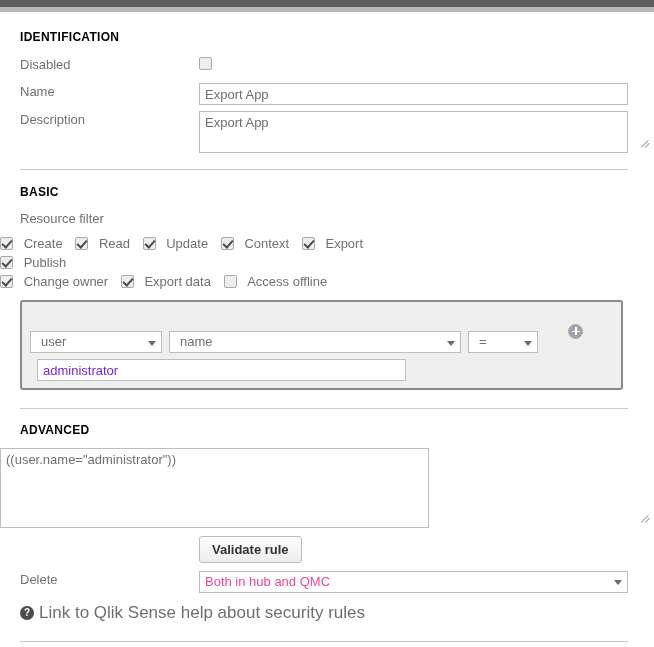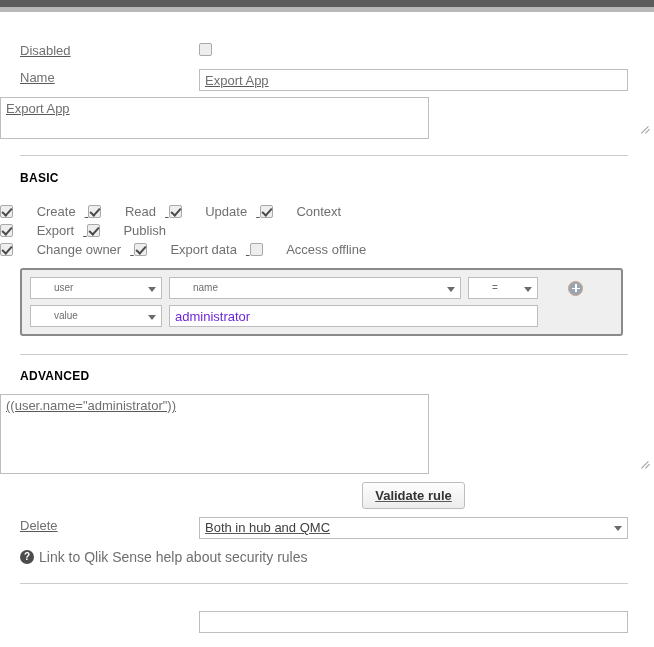--- a/index.html
+++ b/index.html
@@ -51,21 +51,20 @@
     color: #000000;
     letter-spacing: 0.3px;
     padding-left: 20px;
   }
 
   
   .row {
     position: relative;
     display: flex;
     align-items: flex-start;
-    text-decoration: underline;
   }
   .row-label {
     width: 199px;
     padding-left: 20px;
     color: #707070;
     font-size: 13px;
     line-height: 18px;
     flex: 0 0 199px;
   }
   .row-field {
@@ -156,21 +155,21 @@
     width: 430px;
     line-height: 19px;
   }
   .act {
     display: inline-block;
     white-space: nowrap;
     margin-right: 9px;
     color: #707070;
     font-size: 13px;
   }
-  .act span { margin-left: 20px; }
+  .act span { margin-left: 7px; }
 
   
   .combo-wrap { position: relative; width: 447px; }
   .combo-input {
     width: 422px;
     height: 22px;
     border: 1px solid #bdbdbd;
     background: #ffffff;
     color: #6f6f6f;
     font-family: "Liberation Sans", sans-serif;
@@ -204,26 +203,27 @@
   }
   .rule-line:last-child { margin-bottom: 0; }
 
   .sel {
     position: relative;
     display: inline-block;
     background: #ffffff;
     border: 1px solid #bdbdbd;
     height: 22px;
     line-height: 20px;
-    font-size: 10px;
+    font-size: 13px;
     color: #6f6f6f;
-    padding: 0 18px 0 23px;
+    padding: 0 18px 0 10px;
     overflow: hidden;
     white-space: nowrap;
     cursor: pointer;
+    margin-top: 22px;
   }
   .sel::after {
     content: "";
     position: absolute;
     right: 5px; top: 9px;
     width: 0; height: 0;
     border-left: 4px solid transparent;
     border-right: 4px solid transparent;
     border-top: 5px solid #6b6b6b;
   }
@@ -276,21 +276,21 @@
   }
 
   
   .ctx-wrap { position: relative; width: 429px; }
   .ctx-sel {
     width: 429px;
     height: 22px;
     line-height: 20px;
     border: 1px solid #bdbdbd;
     background: #ffffff;
-    color: #404040;
+    color: #ec4899;
     font-size: 13px;
     padding: 0 18px 0 5px;
     overflow: hidden;
     white-space: nowrap;
     cursor: pointer;
   }
   .ctx-caret {
     position: absolute;
     right: 6px; top: 9px;
     width: 0; height: 0;
@@ -314,35 +314,36 @@
     font-size: 10px;
     font-weight: bold;
     line-height: 14px;
     text-align: center;
     flex: 0 0 14px;
     margin-right: 5px;
     font-family: "Liberation Sans", sans-serif;
   }
   .help-text {
     color: #6f6f6f;
-    font-size: 14px;
+    font-size: 17px;
     text-decoration: none;
     cursor: pointer;
   }
 </style>
 </head>
 <body>
 
 <div class="topbar-dark"></div>
 <div class="topbar-light"></div>
 
 <div class="page">
 
   <div class="section">
     <div style="height:18px"></div>
+    <div class="section-title">IDENTIFICATION</div>
 
     <div style="height:12px"></div>
 
     <div class="row">
       <div class="row-label">Disabled</div>
       <div class="row-field">
         <input type="checkbox" class="cb" style="">
       </div>
     </div>
 
@@ -351,37 +352,39 @@
     <div class="row">
       <div class="row-label">Name</div>
       <div class="row-field">
         <input type="text" class="txt" value="Export App" style="">
       </div>
     </div>
 
     <div style="height:6px"></div>
 
     <div class="row">
+      <div class="row-label">Description</div>
       <div class="row-field" style="position:relative;">
         <textarea class="ta ta-desc" style="">Export App</textarea>
         <span class="resize-grip" style="right:3px; bottom:5px;"></span>
       </div>
     </div>
 
     <div style="height:16px"></div>
   </div>
 
   <div class="section">
     <div class="divider"></div>
     <div style="height:15px"></div>
     <div class="section-title">BASIC</div>
 
     <div style="height:11px"></div>
 
     <div class="row">
+      <div class="row-label">Resource filter</div>
     </div>
 
     <div style="height:6px"></div>
 
     <div class="row">
       <div class="row-field">
         <div class="actions-wrap">
           <label class="act">
             <input type="checkbox" class="cb" checked="" style="">
             <span>Create</span>
@@ -424,21 +427,20 @@
     </div>
 
     <div class="rulebox">
       <div class="rule-line">
         <div class="sel sel-sm">user</div>
         <div class="sel sel-md">name</div>
         <div class="sel sel-op">=</div>
         <div class="plus-btn"></div>
       </div>
       <div class="rule-line">
-        <div class="sel sel-sm">value</div>
         <input type="text" class="rule-txt" value="administrator" style="">
       </div>
     </div>
 
     <div style="height:18px"></div>
   </div>
 
   <div class="section">
     <div class="divider"></div>
     <div style="height:14px"></div>
@@ -451,21 +453,21 @@
         <textarea class="ta ta-cond" style="">((user.name="administrator"))</textarea>
         <span class="resize-grip" style="right:3px; bottom:5px;"></span>
       </div>
     </div>
 
     <div style="height:8px"></div>
 
     <div class="row">
       <div class="row-label"></div>
       <div class="row-field" style="width:429px;">
-        <div style="width:429px; display:flex; justify-content:center;">
+        <div style="width:429px; display:flex; justify-content:flex-start;">
           <button class="btn">Validate rule</button>
         </div>
       </div>
     </div>
 
     <div style="height:8px"></div>
 
     <div class="row">
       <div class="row-label">Delete</div>
       <div class="row-field">

